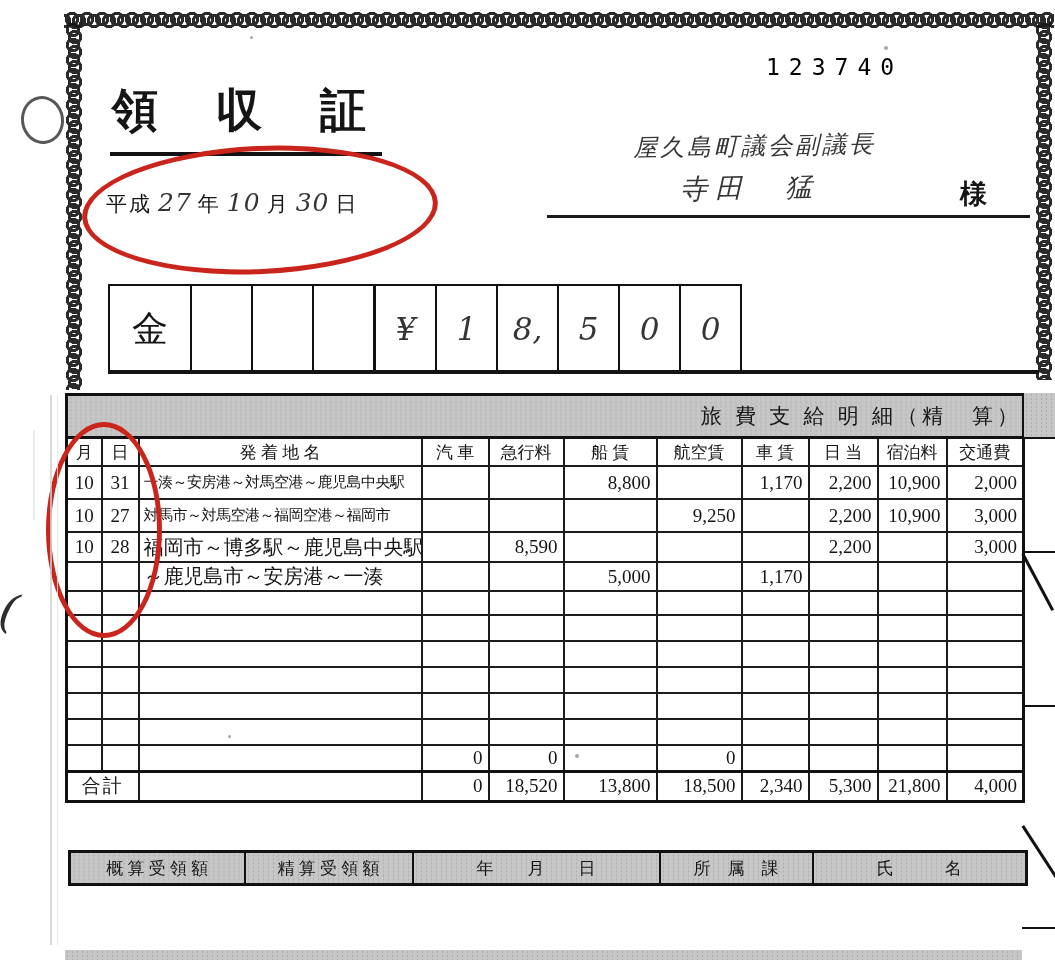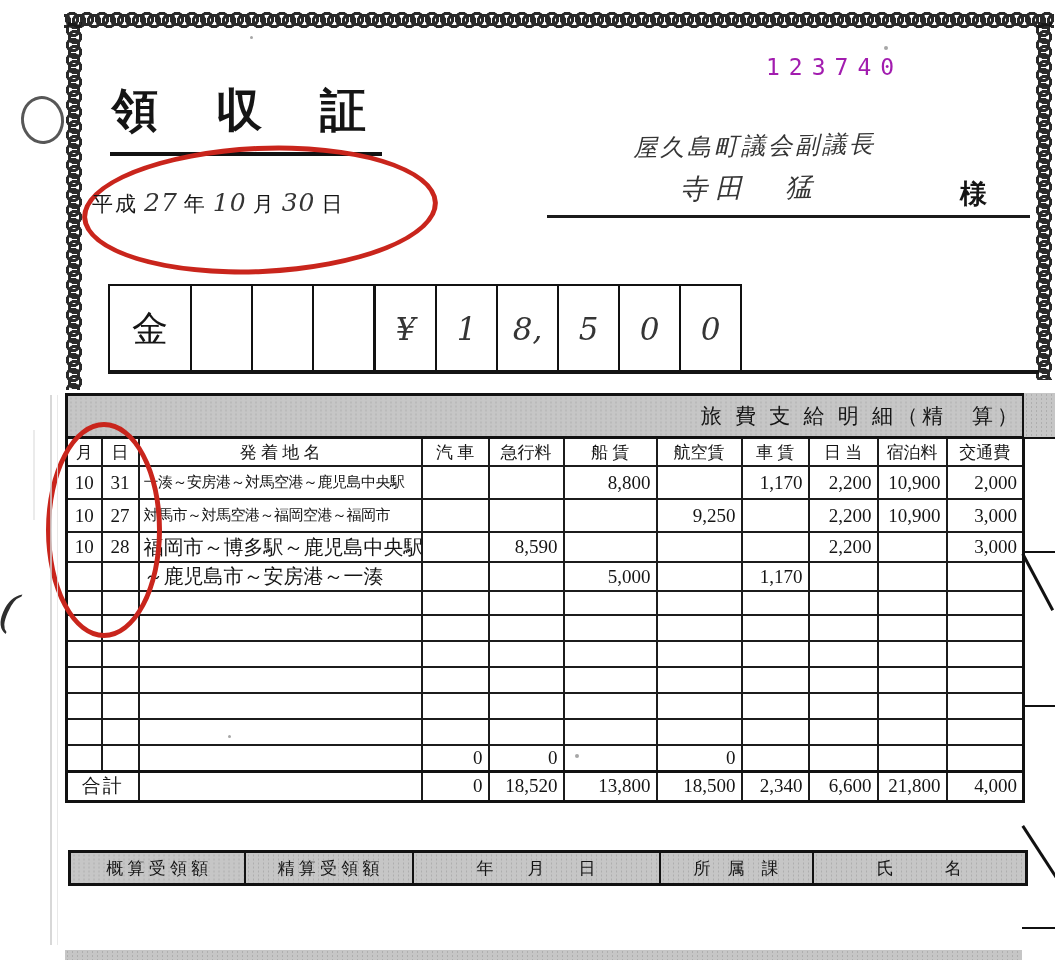--- a/index.html
+++ b/index.html
@@ -27,33 +27,33 @@
   .chain-top{left:64px; top:8px; width:990px; height:22px;}
   .chain-left{left:62px; top:22px; width:22px; height:368px;}
   .chain-right{left:1032px; top:22px; width:22px; height:358px;}
 
   .hole{position:absolute; left:21px; top:96px; width:37px; height:42px;
         border:3px solid #3a3a3a; border-radius:50%; transform:rotate(-8deg); opacity:.85;}
 
   .receipt-title{position:absolute; left:110px; top:80px; font-size:46px; font-weight:bold;
         letter-spacing:6px; padding:0 10px 10px 2px; border-bottom:4px solid #121212; white-space:nowrap;}
   .serial{position:absolute; left:766px; top:54px; font-size:23px; letter-spacing:9px;
-        color:#a21caf; font-family:"DejaVu Sans Mono","Liberation Mono",monospace;}
+        color:#000000; font-family:"DejaVu Sans Mono","Liberation Mono",monospace;}
 
   .hand{font-family:"DejaVu Serif","Liberation Serif",serif; font-style:italic; color:#353535;}
   .addr1{position:absolute; left:633px; top:130px; font-size:24px; letter-spacing:3px; transform:rotate(-1deg);}
   .addr2{position:absolute; left:680px; top:170px; font-size:27px; letter-spacing:8px; transform:rotate(-1deg);}
   .sama{position:absolute; left:960px; top:176px; font-size:27px; font-weight:bold;}
   .addr-underline{position:absolute; left:547px; top:215px; width:483px; height:3px; background:#1b1b1b;}
 
   .red-ellipse{position:absolute; border:5px solid #c9251c; border-radius:50%;}
   .date-ellipse{left:82px; top:146px; width:346px; height:118px; transform:rotate(-2.5deg);}
   .monthday-ellipse{left:46px; top:422px; width:106px; height:206px; border-width:5px;}
 
-  .date-line{position:absolute; left:92px; top:188px; font-size:21px; letter-spacing:2px; white-space:nowrap;text-align:center;}
+  .date-line{position:absolute; left:106px; top:188px; font-size:21px; letter-spacing:2px; white-space:nowrap;text-align:center;}
   .date-line .hand{font-size:25px; margin:0 6px; letter-spacing:1px;}
 
   
   .amount-row{position:absolute; left:108px; top:284px; height:86px; display:flex;
         border:2px solid #111; border-bottom:none;}
   .amount-cell{width:59px; border-left:2px solid #111; display:flex; align-items:center;
         justify-content:center; font-size:31px;}
   .amount-cell.hand{font-size:31px;}
   .amount-label{width:80px; border-left:none; font-size:36px;}
   .amount-row .amount-cell:nth-child(5){border-left-width:3px;}
@@ -327,21 +327,21 @@
       </tbody>
     <tfoot>
       <tr class="total-row">
         <td colspan="2" class="total-label">合計</td>
         <td class="route"></td>
         <td class="num">0</td>
         <td class="num">18,520</td>
         <td class="num">13,800</td>
         <td class="num">18,500</td>
         <td class="num">2,340</td>
-        <td class="num">6,600</td>
+        <td class="num">5,300</td>
         <td class="num">21,800</td>
         <td class="num">4,000</td>
       </tr>
     </tfoot>
   </table>
 
   <div class="red-ellipse monthday-ellipse" style="border-color: rgb(201, 37, 28);"></div>
 
   <table class="summary">
     <colgroup>

